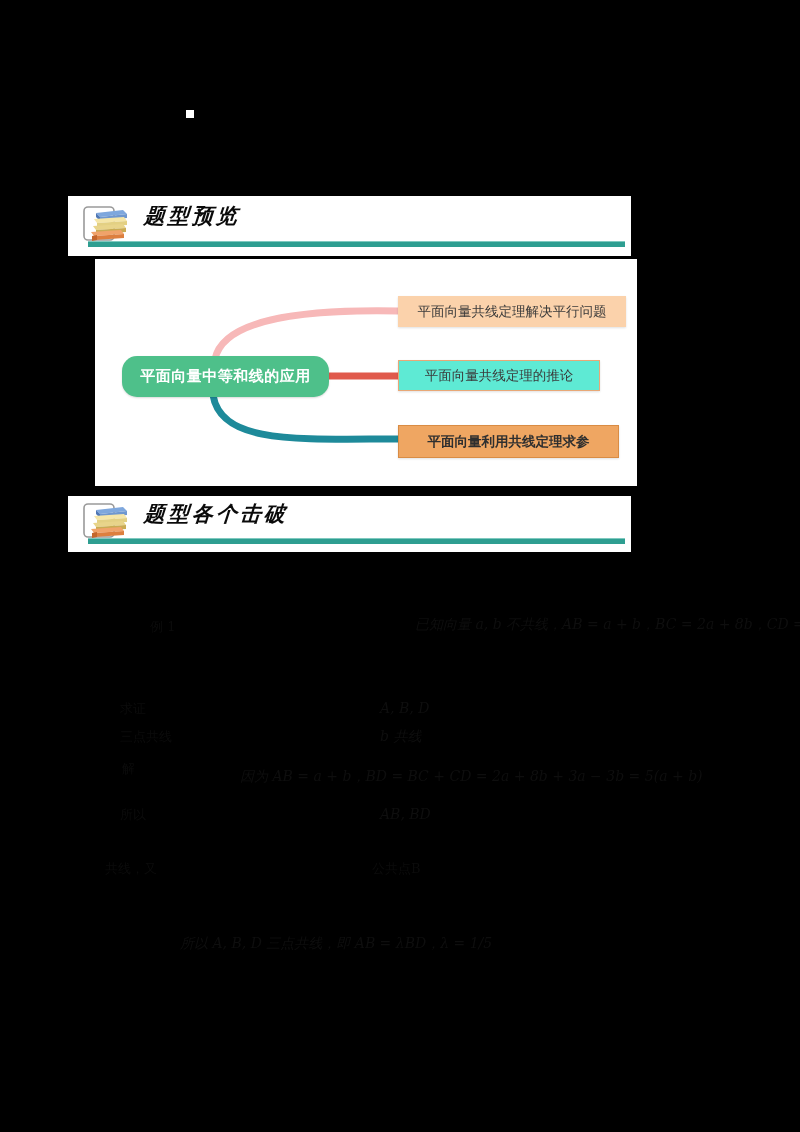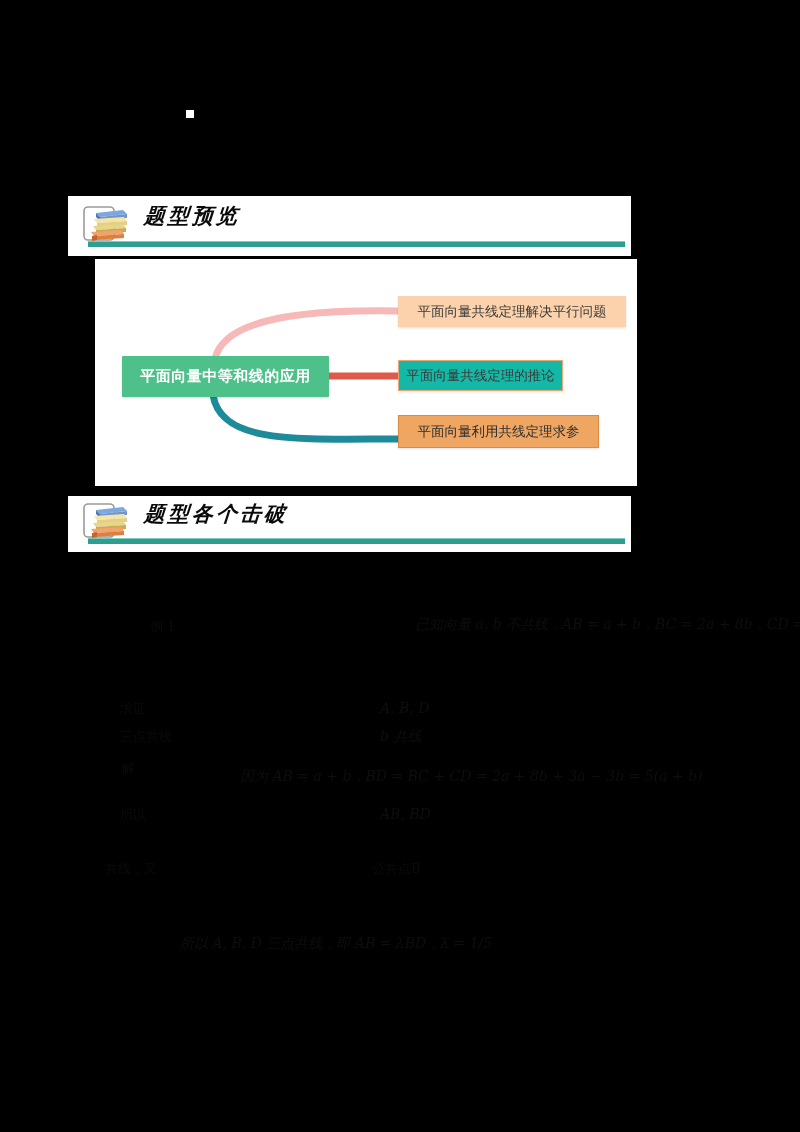--- a/index.html
+++ b/index.html
@@ -104,21 +104,21 @@
     white-space: nowrap;
     font-family: "DejaVu Sans", "Liberation Sans", sans-serif;
   }
 
   .node-root {
     left: 27px;
     top: 97px;
     width: 207px;
     height: 41px;
     background: #4ec08a;
-    border-radius: 1px;
+    border-radius: 15px;
     color: #ffffff;
     font-size: 15px;
     font-weight: bold;
     letter-spacing: 0.5px;
     box-shadow: 0 1px 2px rgba(0,0,0,0.15);
   }
 
   .node-leaf {
     border-radius: 0;
     color: #3a3a3a;
@@ -130,34 +130,35 @@
     left: 303px;
     top: 37px;
     width: 228px;
     height: 31px;
     background: #fbd2ab;
   }
 
   .node-leaf-2 {
     left: 303px;
     top: 101px;
-    width: 165px;
+    width: 202px;
     height: 31px;
-    background: #14b8a6;
+    background: #5eead4;
     border: 1px solid #e8a877;
   }
 
   .node-leaf-3 {
     left: 303px;
-    top: 156px;
-    width: 201px;
+    top: 166px;
+    width: 221px;
     height: 33px;
     background: #efa662;
     border: 1px solid #d98c44;
     color: #2f2f2f;
+    font-weight: bold;
   }
 
   
   .dark-body {
     position: absolute;
     left: 0;
     top: 560px;
     width: 800px;
     height: 520px;
   }

